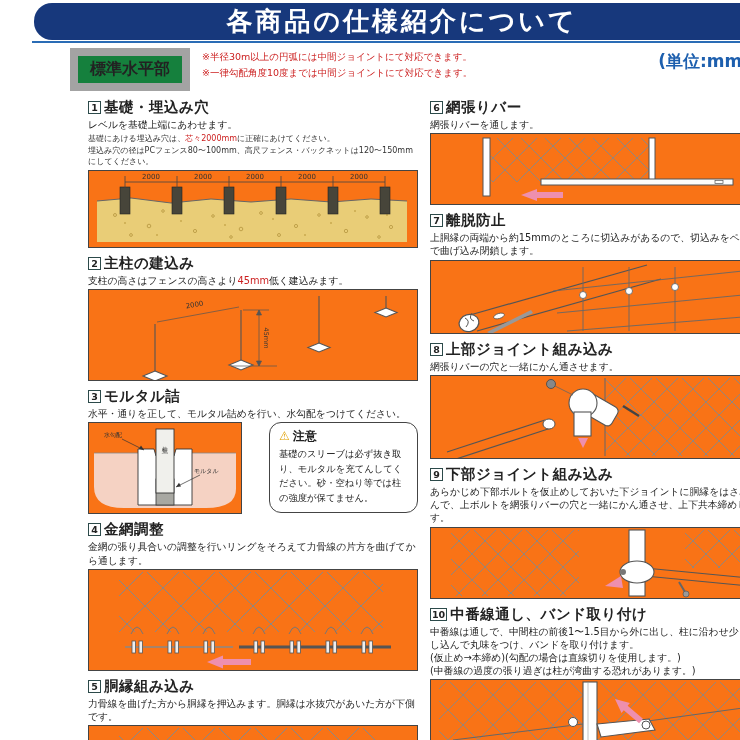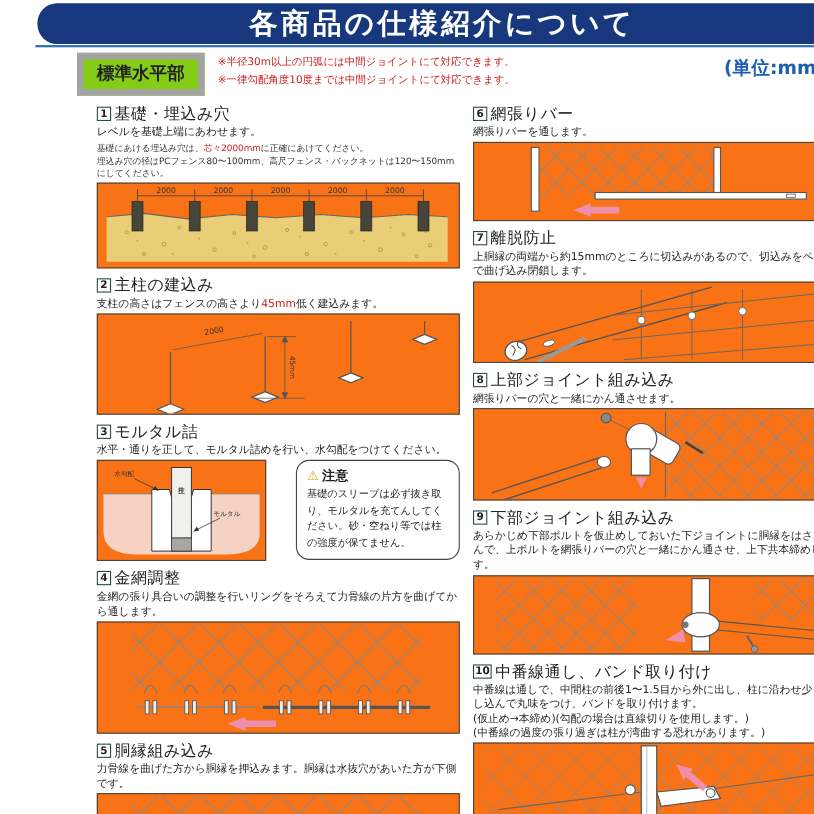--- a/index.html
+++ b/index.html
@@ -11,34 +11,34 @@
   .page { position:relative; width:740px; height:740px; overflow:hidden;margin-left:32px; }
 
   .banner {
     margin:3px 2px 0; height:37px; background:#17387c; border-radius:18px;
     display:flex; align-items:center; justify-content:center;
   }
   .banner-title { color:#fff; font-size:26px; font-weight:bold; letter-spacing:3px; }
   .banner-underline { height:2px; background:#2a6cb5; margin-top:1px; }
 
   .header-row { display:flex; align-items:flex-start; gap:12px; padding:5px 10px 0 38px; }
-  .part-box { border:6px solid #a3a3a3; font-weight:bold; font-size:16px; padding:3px 12px; white-space:nowrap; background:#84cc16; }
+  .part-box { border:8px solid #a3a3a3; font-weight:bold; font-size:16px; padding:3px 12px; white-space:nowrap; background:#15803d; }
   .notes { color:#cc2020; font-size:9.5px; line-height:1.7; flex:1; padding-top:1px; }
   .unit { color:#1d5fae; font-weight:bold; font-size:17px; white-space:nowrap; padding:2px 12px 0 0; }
 
   .cols { display:flex; gap:12px; padding:7px 10px 0 56px; }
   .col { width:330px; }
 
   .sec { margin-bottom:6px; }
   .sec-head { display:flex; align-items:center; gap:3px; margin-bottom:1px; }
   .badge {
     border:1.5px solid #2c4a4a; min-width:13px; height:13px; line-height:12px;
     text-align:center; font-size:9.5px; font-weight:bold; padding:0 1px; background:#fff; color:#222;
   }
-  .sec-title { font-size:14.5px; font-weight:normal; letter-spacing:.5px; }
+  .sec-title { font-size:14.5px; font-weight:bold; letter-spacing:.5px; }
   .sec-desc { font-size:9.8px; line-height:1.35; margin:1px 0 2px; }
   .red { color:#cc2020; }
   .note-box { font-size:8px; line-height:1.45; margin:1px 0 2px; color:#333; }
 
   .diag { border:1.2px solid #444; background:#f97316; }
   .diag svg { display:block; }
   svg text { font-family:"DejaVu Sans","Liberation Sans",sans-serif; fill:#333; }
 
   .sec3-row { display:flex; gap:27px; align-items:flex-start; }
   .caution { border:1.6px solid #444; border-radius:12px; padding:5px 9px 7px; width:160px; background:#fff; }

